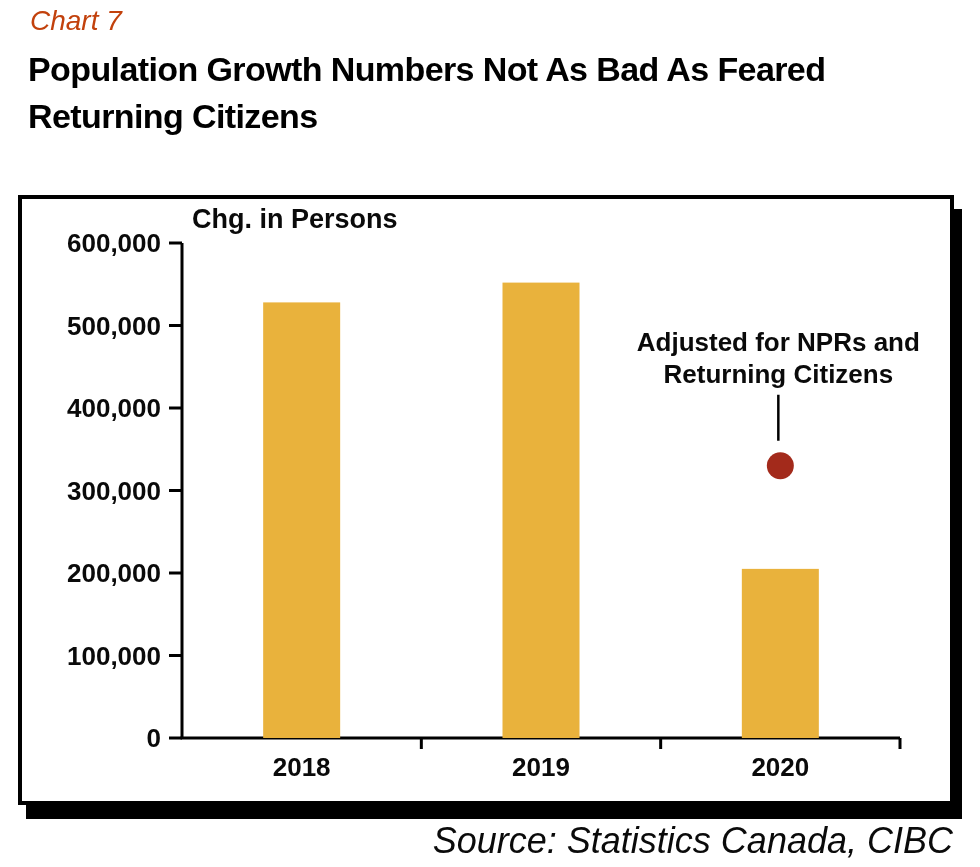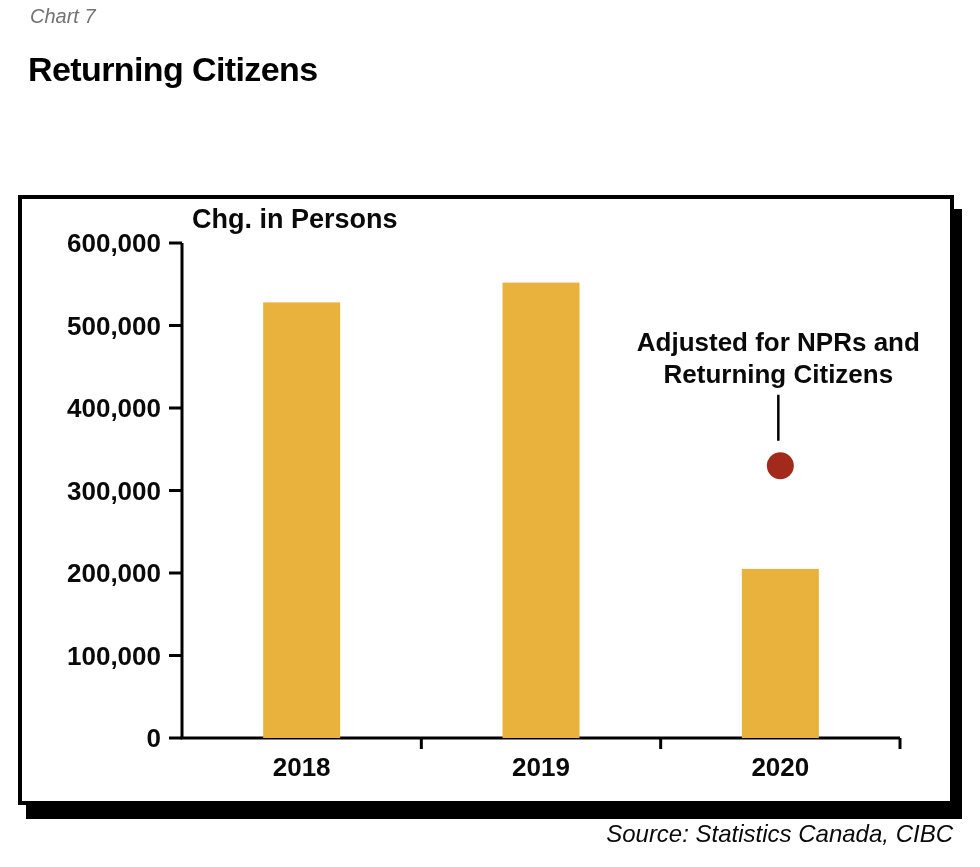--- a/index.html
+++ b/index.html
@@ -2,50 +2,51 @@
 <html><head>
 <meta charset="utf-8">
 <style>
   html,body{margin:0;padding:0;background:#ffffff;}
   .page{
     position:relative;width:980px;height:867px;background:#ffffff;
     font-family:"Liberation Sans",sans-serif;color:#000;overflow:hidden;
   }
   .chart-label{
     position:absolute;left:30px;top:5px;
-    font-style:italic;font-size:20px;font-weight:400;color:#737373;
+    font-style:italic;font-size:28px;font-weight:400;color:#c2410c;
   }
   .chart-title{
     position:absolute;left:28px;top:46px;width:940px;
     font-weight:700;font-size:34px;line-height:47px;letter-spacing:-0.6px;color:#000;
   }
   .chart-box{
     position:absolute;left:18px;top:195px;width:928px;height:602px;
     border:4px solid #000;background:#fff;
     box-shadow:8px 14px 0 #000;
   }
   .chart-box svg{position:absolute;left:0;top:0;}
   .source-credit{
     position:absolute;right:27px;top:820px;
-    font-style:italic;font-size:24px;font-weight:400;color:#0a0a0a;white-space:nowrap;text-align:right;
+    font-style:italic;font-size:36px;font-weight:400;color:#0a0a0a;white-space:nowrap;text-align:right;
   }
   
   .ylab{font-family:"Liberation Sans",sans-serif;font-size:26px;font-weight:600;fill:#0a0a0a;}
   .xlab{font-family:"Liberation Sans",sans-serif;font-size:26px;font-weight:700;fill:#0a0a0a;}
   .alab{font-family:"Liberation Sans",sans-serif;font-size:26px;font-weight:700;fill:#0a0a0a;}
   .atitle{font-family:"Liberation Sans",sans-serif;font-size:27px;font-weight:700;fill:#0a0a0a;}
 </style>
 </head>
 <body>
 
 <div class="page">
 
   <div class="chart-label">Chart 7</div>
 
   <div class="chart-title" id="chart-title">
+      <div>Population Growth Numbers Not As Bad As Feared</div>
       <div>Returning Citizens</div>
     </div>
 
   <div class="chart-box">
     <svg id="plot" width="928" height="602" viewBox="0 0 928 602">
         <line x1="160" y1="44" x2="160" y2="539" stroke="#000000" stroke-width="3"></line>
         <line x1="158.5" y1="539" x2="878" y2="539" stroke="#000000" stroke-width="3"></line>
         <line x1="147" y1="539" x2="160" y2="539" stroke="#000000" stroke-width="3"></line>
         <text x="139" y="548" text-anchor="end" class="ylab">0</text>
         <line x1="147" y1="456.5" x2="160" y2="456.5" stroke="#000000" stroke-width="3"></line>

